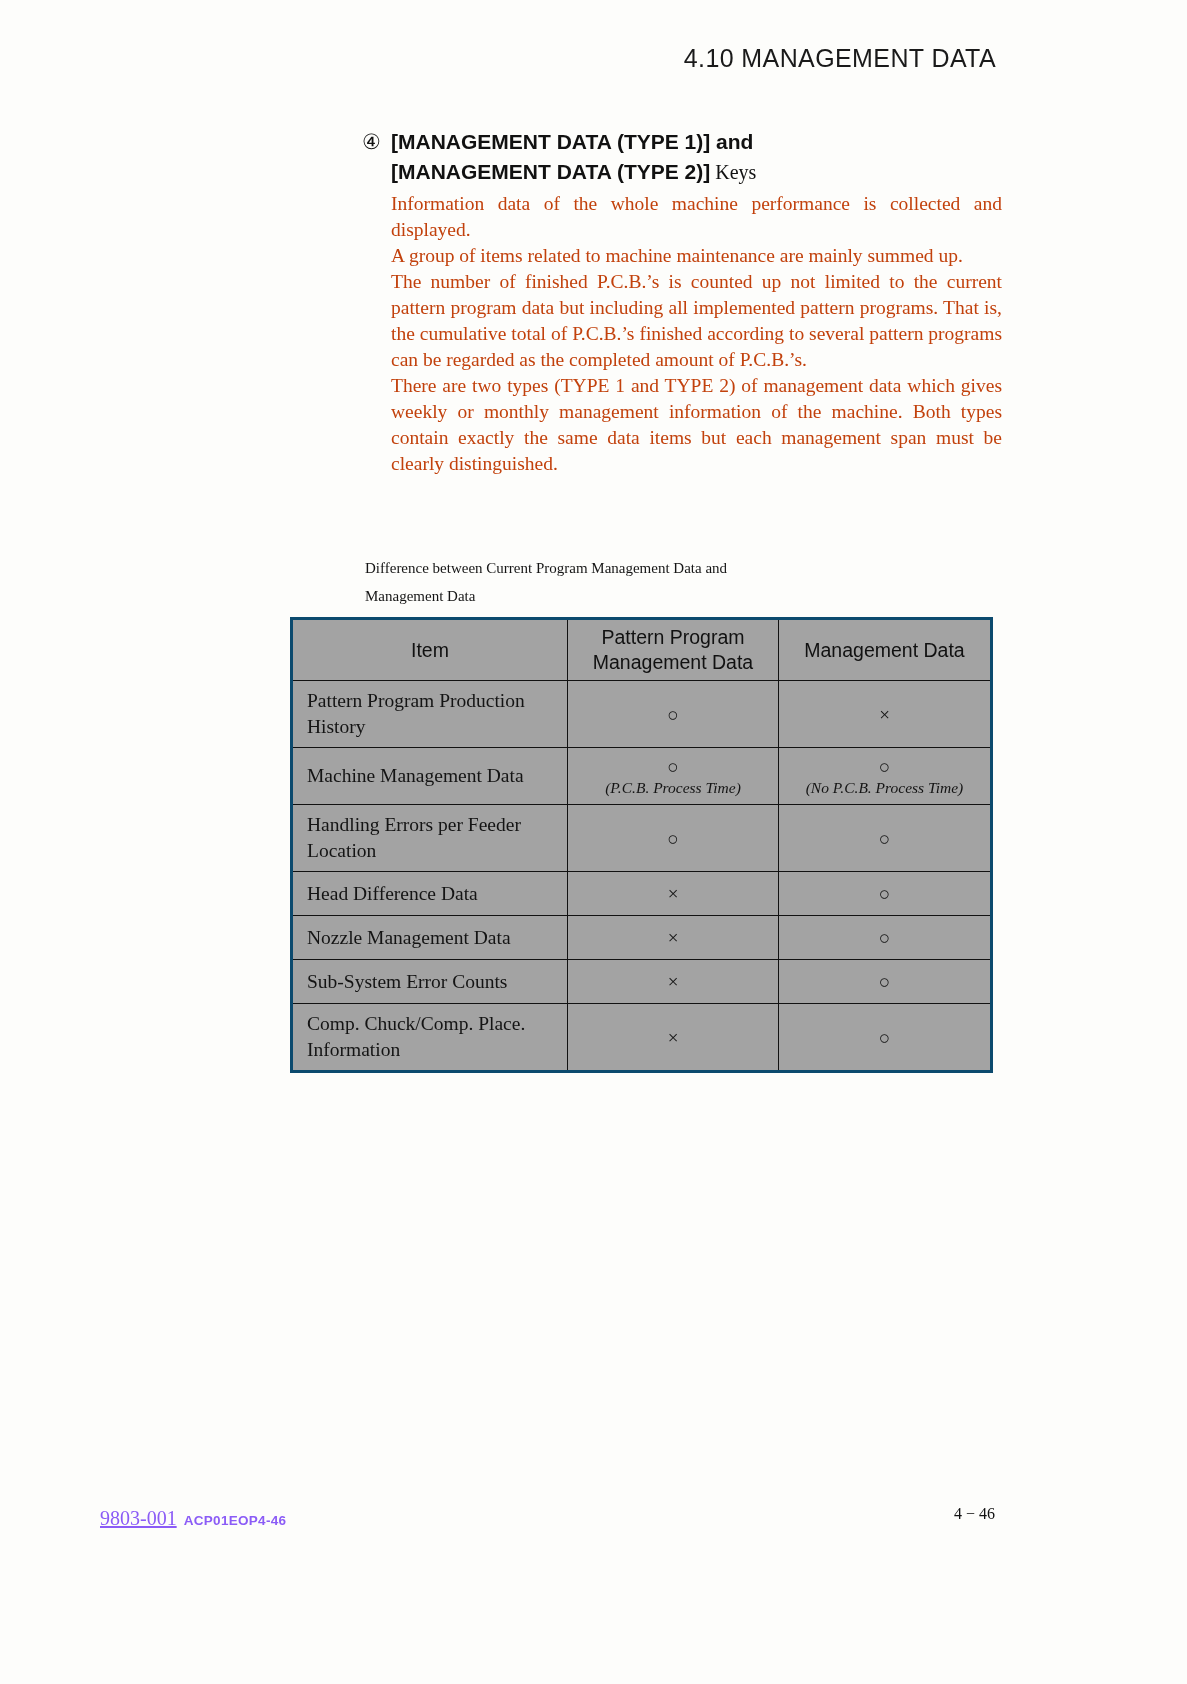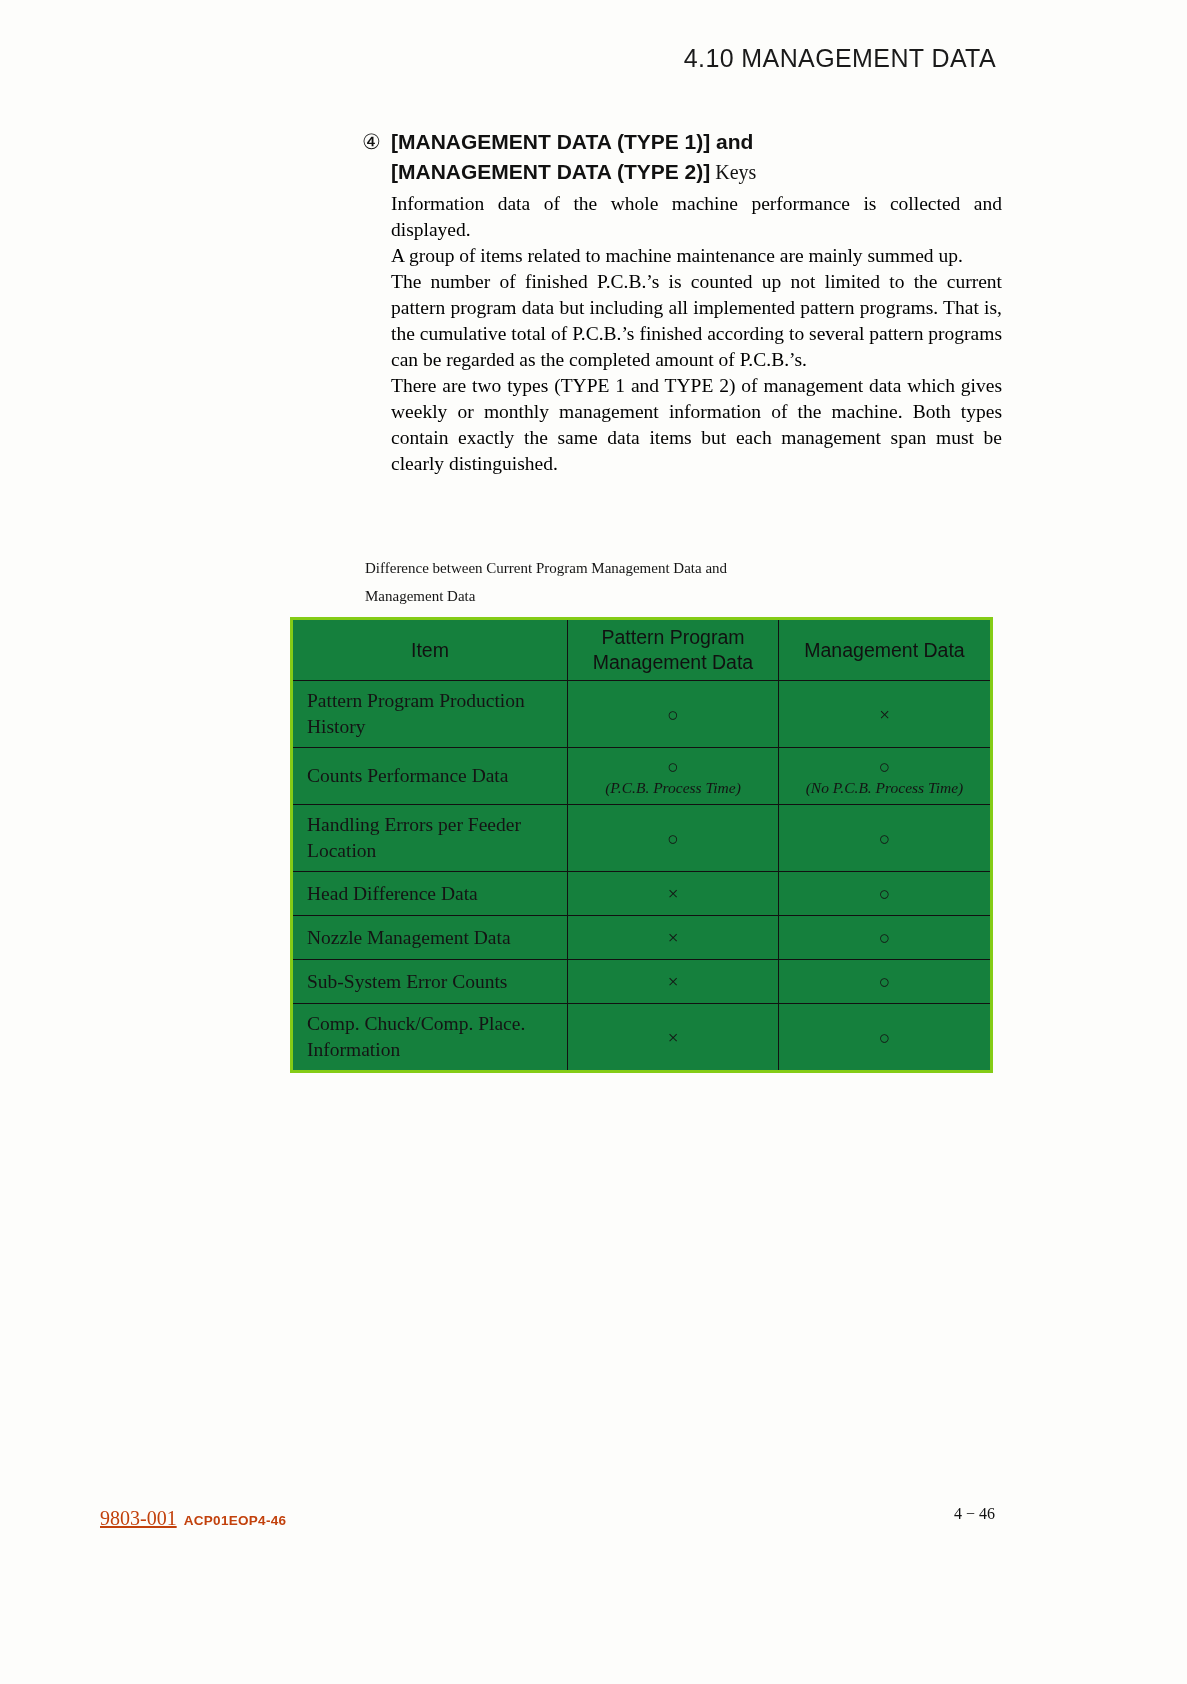--- a/index.html
+++ b/index.html
@@ -56,43 +56,43 @@
     font-size: 20px;
   }
 
   .body-text {
     margin: 4px 0 0 29px;
     width: 611px;
     font-family: "Liberation Serif", serif;
     font-size: 19.5px;
     line-height: 26px;
     text-align: justify;
-    color: #000000;
+    color: #c2410c;
   }
   .body-text p { margin: 0; }
 
   .caption {
     position: absolute;
     left: 365px;
     top: 554px;
     font-family: "Liberation Serif", serif;
     font-size: 15px;
     line-height: 28px;
     color: #151515;
   }
 
   .dtable {
     position: absolute;
     left: 290px;
     top: 617px;
     width: 700px;
     border-collapse: collapse;
-    border: 3px solid #84cc16;
+    border: 3px solid #0c4a6e;
     table-layout: fixed;
-    background: #15803d;
+    background: #a3a3a3;
   }
   col.c1 { width: 276px; }
   col.c2 { width: 211px; }
   col.c3 { width: 213px; }
 
   .dtable th {
     font-family: "Liberation Sans", sans-serif;
     font-weight: normal;
     font-size: 19.5px;
     line-height: 25px;
@@ -124,21 +124,21 @@
     white-space: nowrap;
     font-style: italic;
   }
 
   .footer-left {
     position: absolute;
     left: 100px;
     top: 1507px;
     font-family: "Liberation Serif", serif;
     font-size: 20px;
-    color: #c2410c;
+    color: #8b5cf6;
   }
   .doc-number { text-decoration: underline; }
   .doc-code {
     font-family: "Liberation Sans", sans-serif;
     font-weight: bold;
     font-size: 13.5px;
     margin-left: 7px;
     letter-spacing: 0.3px;
   }
   .footer-right {
@@ -198,21 +198,21 @@
         <tr>
           <td class="cell-item">Pattern Program Production History</td>
           <td class="cell-mark">
             <div class="mark">○</div>
           </td>
           <td class="cell-mark">
             <div class="mark">×</div>
           </td>
         </tr>
         <tr>
-          <td class="cell-item">Counts Performance Data</td>
+          <td class="cell-item">Machine Management Data</td>
           <td class="cell-mark">
             <div class="mark">○</div>
             <div class="mark-note">(P.C.B. Process Time)</div>
           </td>
           <td class="cell-mark">
             <div class="mark">○</div>
             <div class="mark-note">(No P.C.B. Process Time)</div>
           </td>
         </tr>
         <tr>

